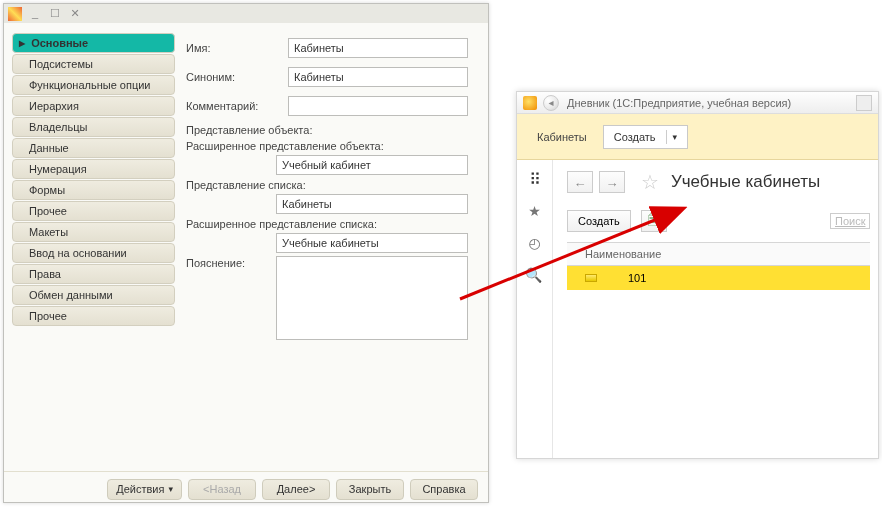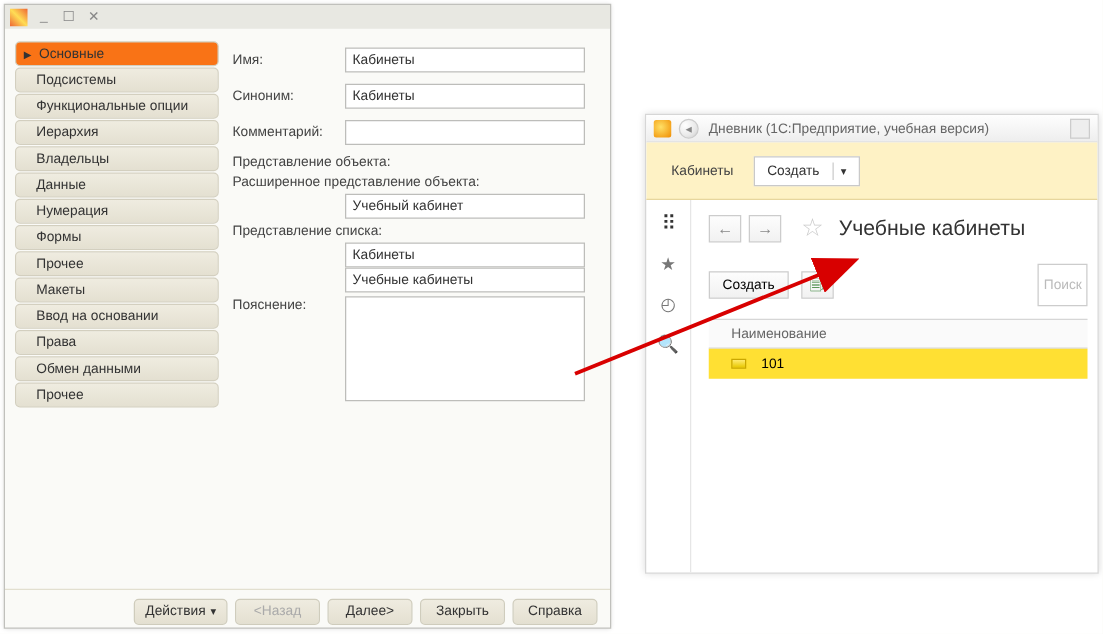--- a/index.html
+++ b/index.html
@@ -12,25 +12,25 @@
   .title-ico { width: 14px; height: 14px; background: linear-gradient(45deg,#e63,#fd5 50%,#e63); margin-right: 6px; }
   .title-text { color: #777; flex: 1; }
   .title-btns { display: flex; gap: 6px; color: #888;}
   .title-btns span { display:inline-block; width:14px; text-align:center; cursor: default;}
 
   .designer-body { display: flex; height: calc(100% - 19px - 31px); }
   .nav-col { width: 176px; padding: 10px 5px 0 8px; }
   .nav-item { height: 20px; display: flex; align-items: center; padding: 0 6px 0 16px;
     background: linear-gradient(#efece0,#e4e0d1); border: 1px solid #d3cfbf; border-radius: 4px;
     margin-bottom: 1px; color:#333; cursor: pointer; }
-  .nav-item.active { background: #f97316; font-weight: normal; padding-left: 6px; }
+  .nav-item.active { background: #14b8a6; font-weight: bold; padding-left: 6px; }
   .nav-item.active::before { content: "▶"; color: #333; font-size: 8px; margin-right: 6px; }
 
   .form-col { flex: 1; padding: 14px 20px 0 6px; }
-  .frow { display: flex; align-items: center; margin-bottom: 7px; min-height: 22px; }
+  .frow { display: flex; align-items: center; margin-bottom: 7px; min-height: 22px; gap: 12px; }
   .flabel { width: 90px; color: #444; }
   .finput { flex: 1; height: 20px; border: 1px solid #bdbdba; background: #fff; padding: 0 5px;
     color: #333; outline: none; }
   .flabel-block { color: #444; margin: 4px 0 3px 0; display: block; }
   .indented-input { margin-left: 90px; width: calc(100% - 90px); height: 20px;
     border: 1px solid #bdbdba; background: #fff; padding: 0 5px; color: #333; outline:none; }
   .tarea { margin-left:90px; width: calc(100% - 90px); height: 84px;
     border:1px solid #bdbdba; background:#fff; padding:3px 5px; color:#333; resize:none; outline:none;}
 
   .footer-bar { height: 31px; border-top: 1px solid #e2dfcf; padding: 4px 10px 0 0;
@@ -72,26 +72,26 @@
   .hist-btn { width:26px; height:22px; border:1px solid #ccc; background:linear-gradient(#fdfdfd,#f1f1f1);
     display:flex;align-items:center;justify-content:center; color:#888; font-size:13px; cursor:pointer;}
   .star { font-size:20px; color:#ccc;}
   .page-title { font-size:17px; color:#333; margin-left:6px;}
   .list-bar { margin-top:16px; display:flex; align-items:center; gap:10px;}
   .list-btn { height:22px; padding:0 10px; border:1px solid #ccc;
     background:linear-gradient(#fdfdfd,#f1f1f1); cursor:pointer;}
   .iconbtn { height:22px; width:26px; border:1px solid #ccc;
     background:linear-gradient(#fdfdfd,#f1f1f1); display:flex;align-items:center;justify-content:center;
     font-size:12px; cursor:pointer;}
-  .search-stub { margin-left:auto; height:34px; width:40px; border:1px solid #ccc;
-    background:#fff; display:flex; align-items:center; padding:0 4px; color:#bbb;}
+  .search-stub { margin-left:auto; height:16px; width:40px; border:1px solid #ccc;
+    background:#fff; display:flex; align-items:center; padding:0 4px; color:#bbb;text-decoration:underline;}
   .grid-head { margin-top:10px; border-top:1px solid #d6d6d6; border-bottom:1px solid #d6d6d6;
     height:24px; display:flex; align-items:center; padding-left:18px; background:#fafafa; color:#666;}
   .grid-row { height:24px; display:flex; align-items:center; padding-left:18px;
-    background:#ffe033;}
+    background:#ffe033;gap:19px;}
   .row-ico { width:12px; height:8px; background: linear-gradient(#ffea6e,#e8c800);
     border:1px solid #caa700; margin-right:12px;}
 
   
   .arrow-svg { position:absolute; left:0; top:0; pointer-events:none; }
 
 </style>
 </head>
 <body>
 
@@ -138,20 +138,21 @@
       </div>
 
       <span class="flabel-block">Представление объекта:</span>
 
       <span class="flabel-block">Расширенное представление объекта:</span>
       <input class="indented-input" value="Учебный кабинет" style="">
 
       <span class="flabel-block">Представление списка:</span>
       <input class="indented-input" value="Кабинеты" style="">
 
+      <span class="flabel-block">Расширенное представление списка:</span>
       <input class="indented-input" value="Учебные кабинеты" style="">
 
       <span class="flabel-block" style="display:inline-block;width:84px;">Пояснение:</span>
       <textarea class="tarea" style="margin-top: -16px;"></textarea>
     </div>
   </div>
 
   <div class="footer-bar">
     <button class="fbtn caret-down">Действия</button>
     <button class="fbtn disabled">&lt;Назад</button>

